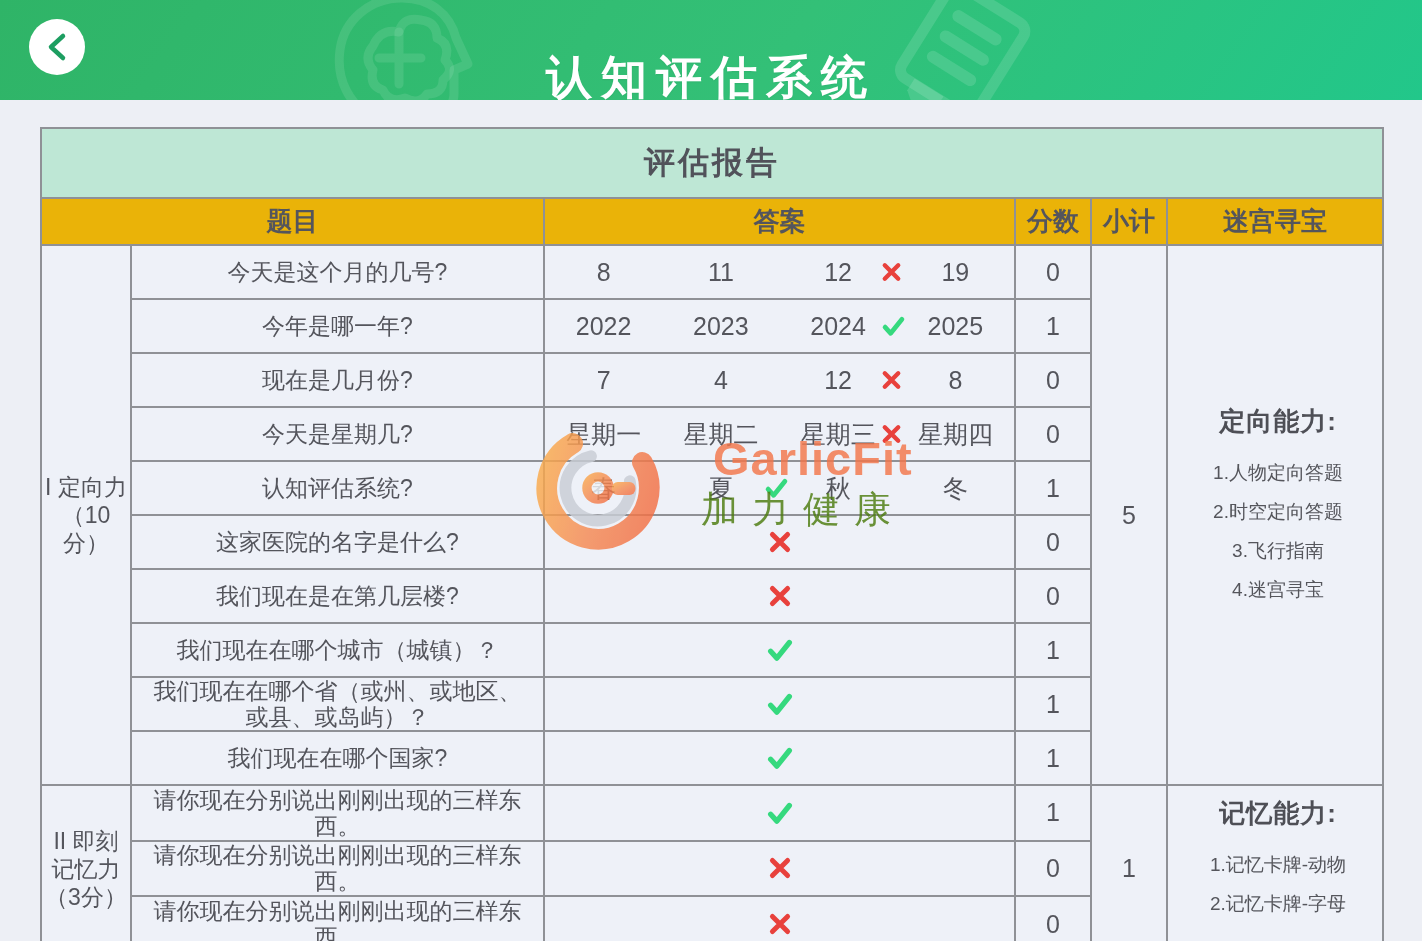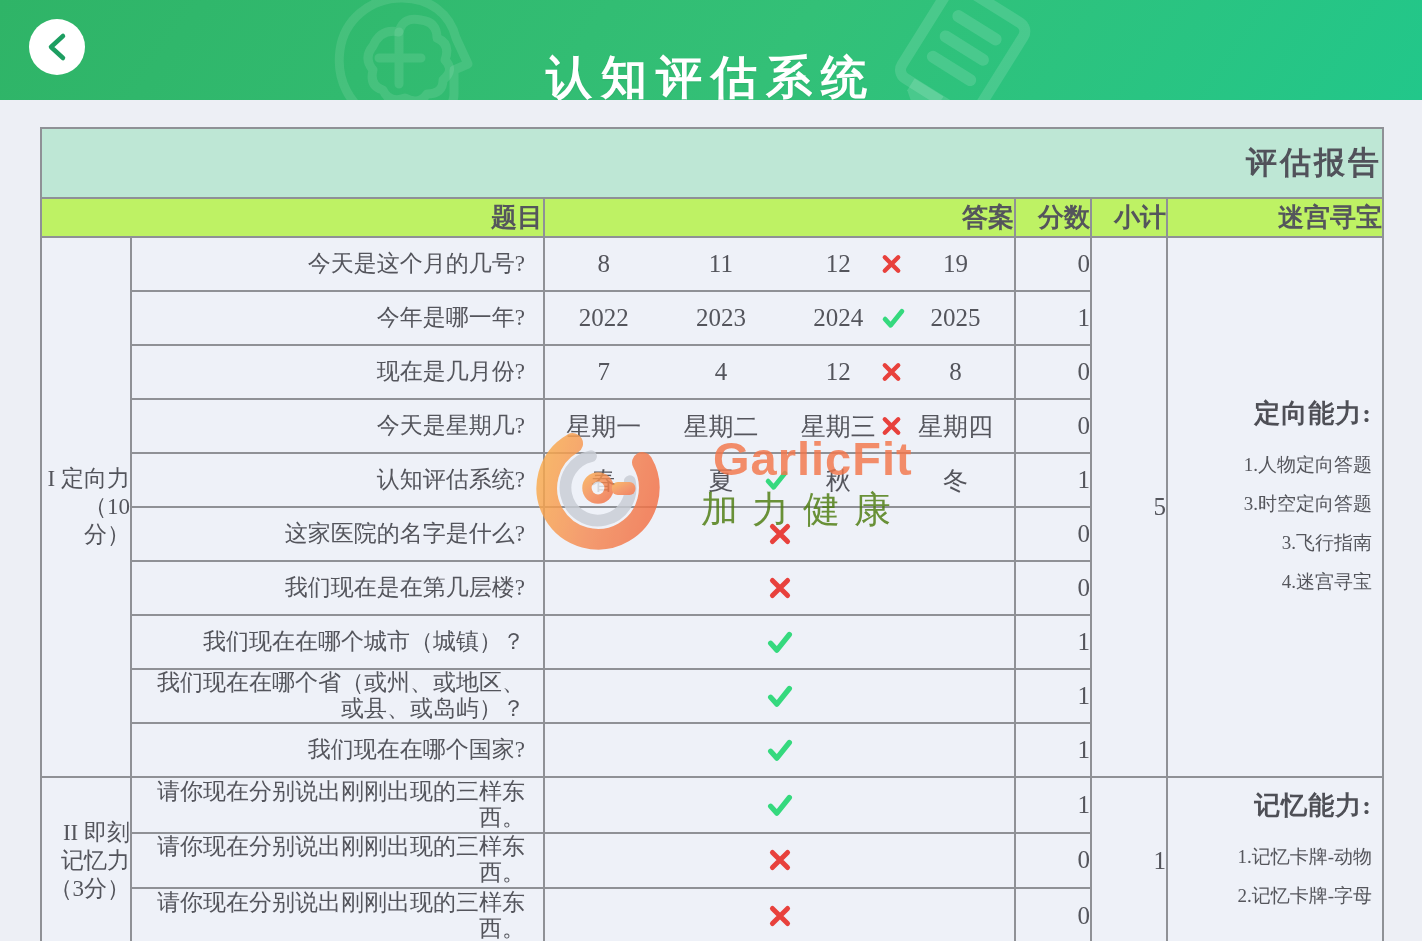--- a/index.html
+++ b/index.html
@@ -33,30 +33,29 @@
   
   .report-wrap {
     position:absolute; left:40px; top:127px; width:1342px;
   }
   table.report {
     width:1342px; border-collapse:collapse; table-layout:fixed;
     background:#eef1f8;
   }
   table.report td, table.report th {
     border:2px solid #8f9196;
-    text-align:right; vertical-align:middle;
+    text-align:center; vertical-align:middle;
     color:#54555c;
-    font-family:Liberation Serif, serif;
   }
   tr.title-row td {
     background:#bee7d5; height:70px;
     font-size:31px; font-weight:bold; letter-spacing:3px; color:#51525a;
   }
   tr.head-row th {
-    height:39px; font-size:26px; font-weight:bold; background:#bef264;
+    height:47px; font-size:26px; font-weight:bold; background:#eab308;
   }
   td.q-cell { font-size:23px; line-height:26px; height:52px; padding:0 18px; }
   td.section-cell { font-size:23px; line-height:28px; }
   td.score-cell { font-size:25px; }
   td.subtotal-cell { font-size:25px; }
   td.ans-cell { height:52px; padding:0; }
   .opts { display:flex; width:100%; height:52px; }
   .opt { flex:1; position:relative; display:flex; align-items:center; justify-content:center; font-size:25px; }
   .opt .mark { position:absolute; left:calc(50% + 42px); top:50%; transform:translateY(-50%); }
   .single-mark { display:flex; align-items:center; justify-content:center; height:52px; }
@@ -149,21 +148,21 @@
               <div class="opt">
                 <span>19</span>
               </div>
             </div>
           </td>
           <td class="score-cell">0</td>
           <td class="subtotal-cell" rowspan="10">5</td>
           <td class="training-cell" rowspan="10">
             <div class="training-title">定向能力:</div>
             <div class="training-item">1.人物定向答题</div>
-            <div class="training-item">3.时空定向答题</div>
+            <div class="training-item">2.时空定向答题</div>
             <div class="training-item">3.飞行指南</div>
             <div class="training-item">4.迷宫寻宝</div>
           </td>
         </tr>
         <tr>
           <td class="q-cell">今年是哪一年?</td>
           <td class="ans-cell">
             <div class="opts">
               <div class="opt">
                 <span>2022</span>

